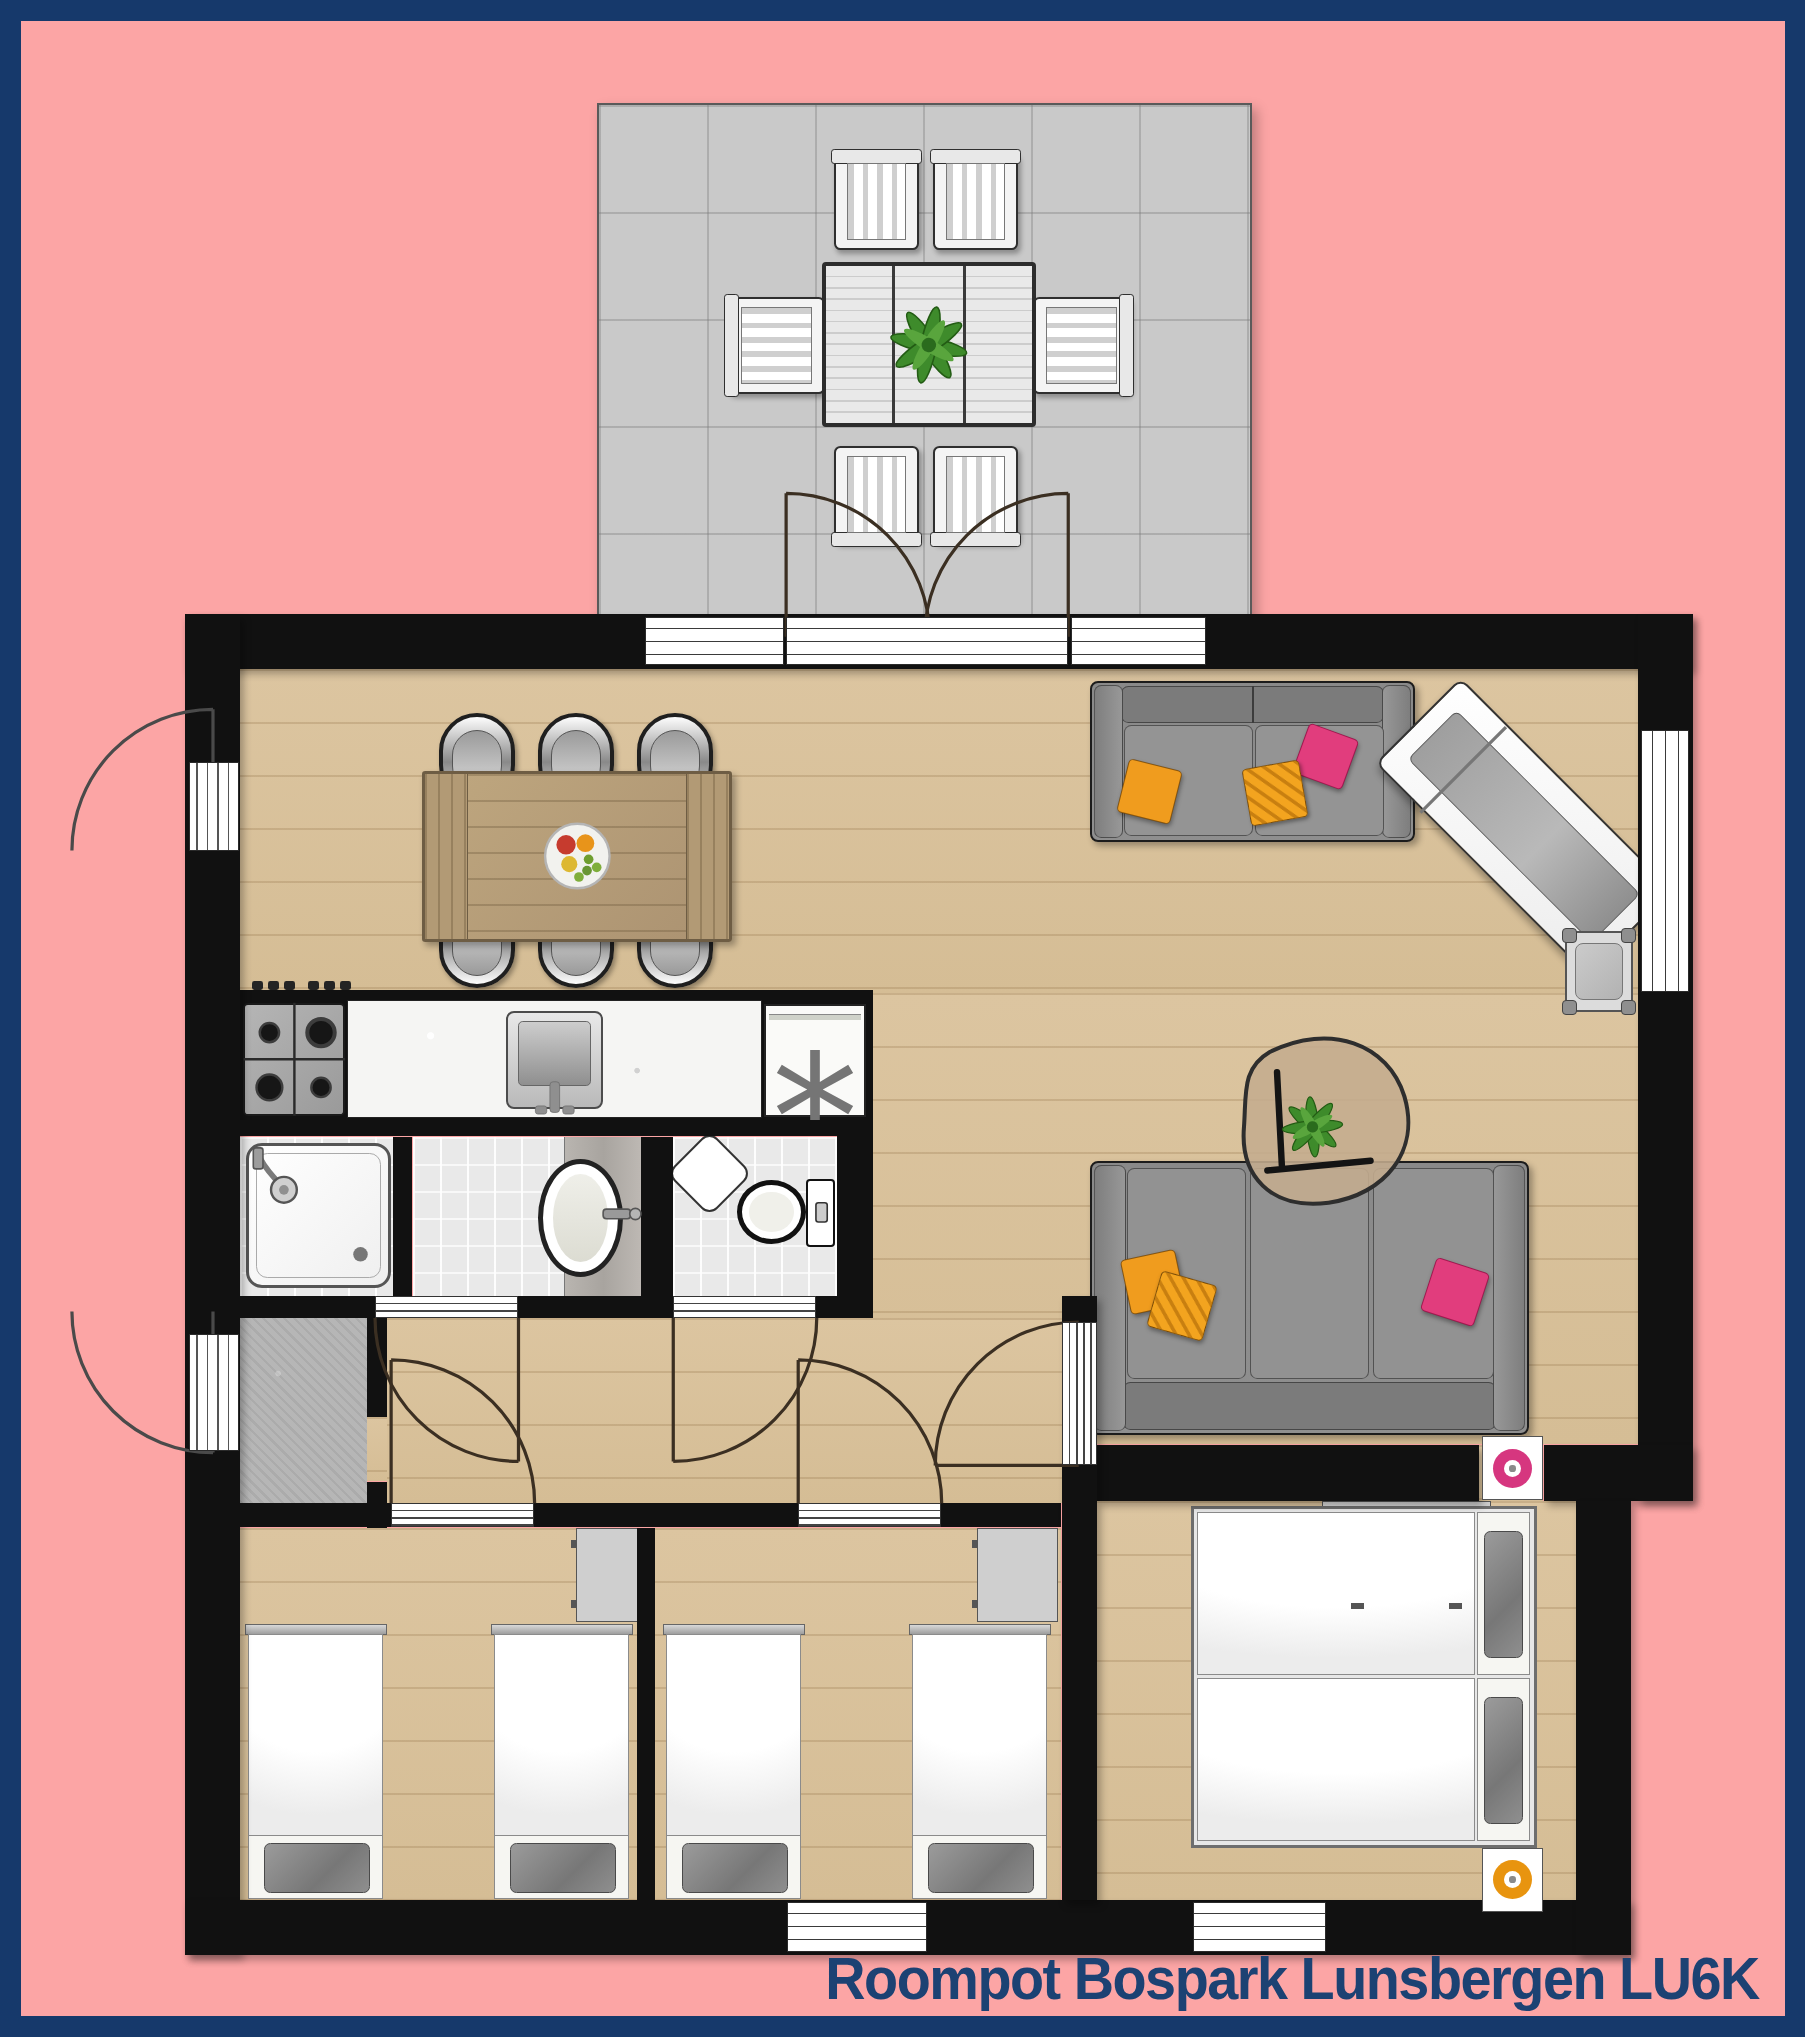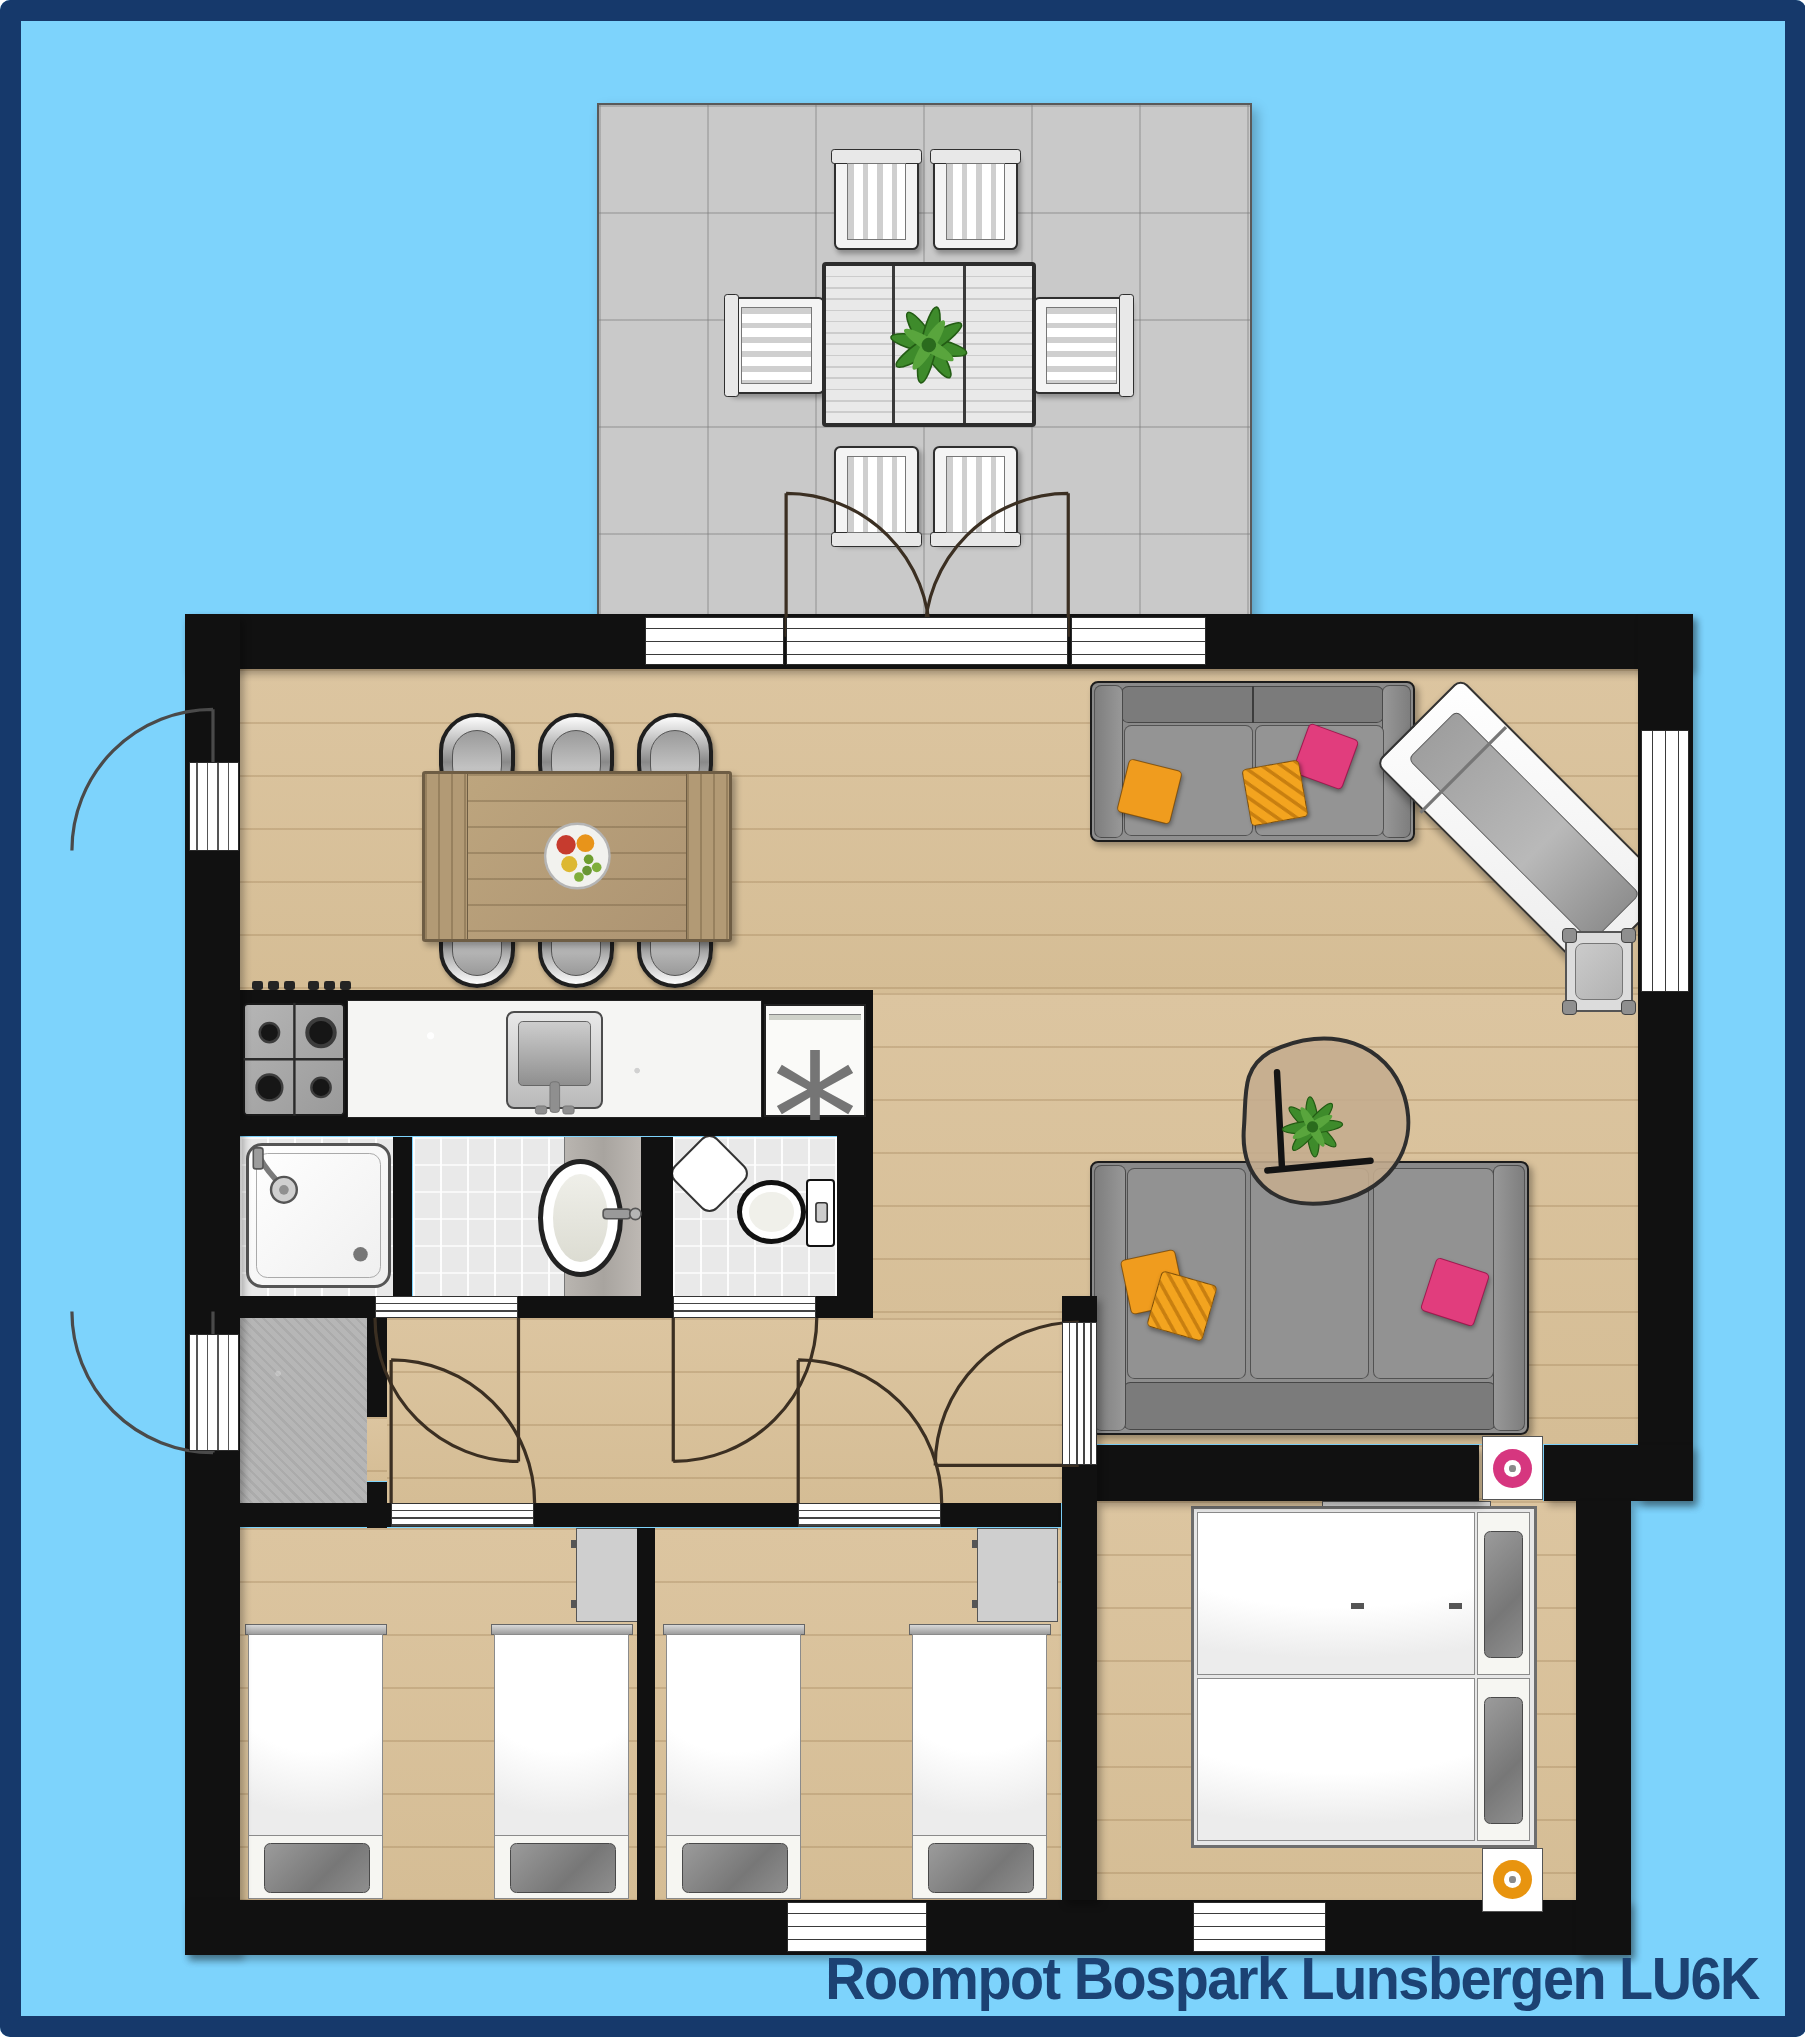--- a/index.html
+++ b/index.html
@@ -1,17 +1,17 @@
 <!DOCTYPE html>
 <html style="--navy: #16396b; --titleNavy: #1c4273; --wall: #111111; --wood: #d9c19c; --terrace: #c9c9c9; --hallTile: #b6b6b6; --sofaGray: #8e8e8e; --pillowOrange: #f09c1e; --pillowPink: #e13d7d; --plantGreen: #3e8b2b; --donutPink: #d6367f; --donutOrange: #e8940f;font-size:13px"><head>
 <meta charset="utf-8">
 <style>
   html,body{margin:0;padding:0;background:#fff;}
   body{width:1806px;height:2037px;position:relative;font-family:"Liberation Sans",sans-serif;}
-  #plan{position:absolute;inset:0;background:#7dd3fc;overflow:hidden;border-radius:10px;}
+  #plan{position:absolute;inset:0;background:#fca5a5;overflow:hidden;}
   .frame{position:absolute;inset:0;border:21px solid var(--navy,#16396b);pointer-events:none;z-index:60;}
   .abs{position:absolute;}
   
   .wood{position:absolute;background:
       repeating-linear-gradient(180deg, rgba(150,118,76,.28) 0 1.6px, rgba(0,0,0,0) 1.6px 53px),
       linear-gradient(180deg,#dcc5a0,#d5bd95);}
   .tableWood{background:
       repeating-linear-gradient(180deg, rgba(110,90,60,.35) 0 1.6px, rgba(0,0,0,0) 1.6px 26px),
       linear-gradient(135deg,#bfa77f,#ab9271);}
   .tile{position:absolute;background:

